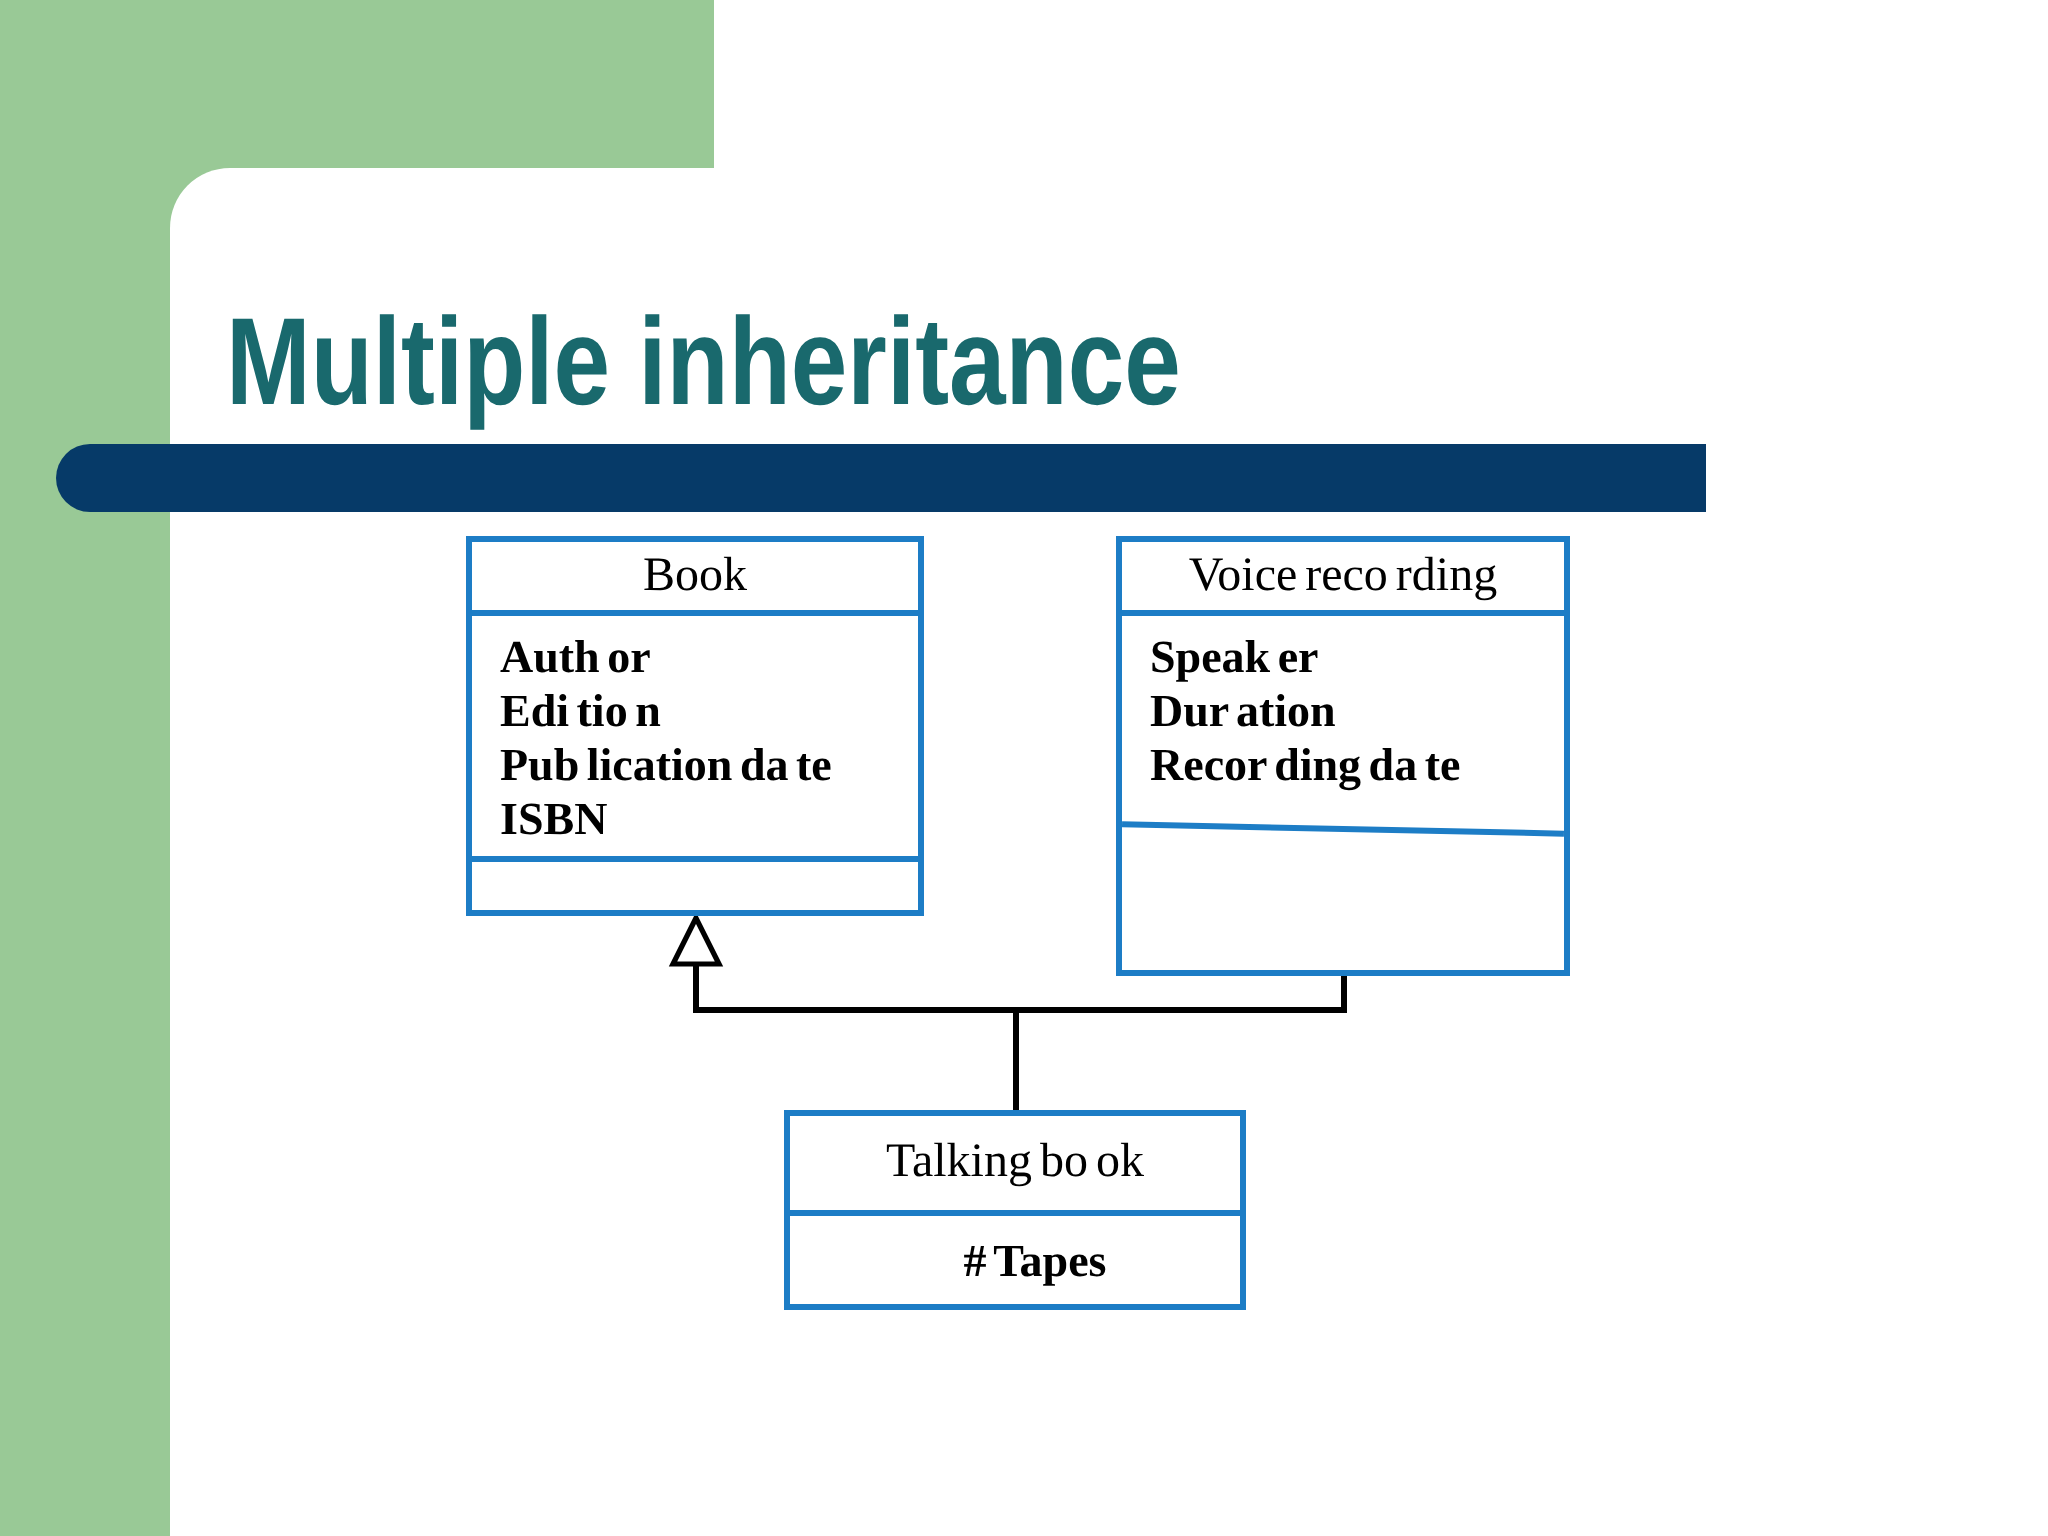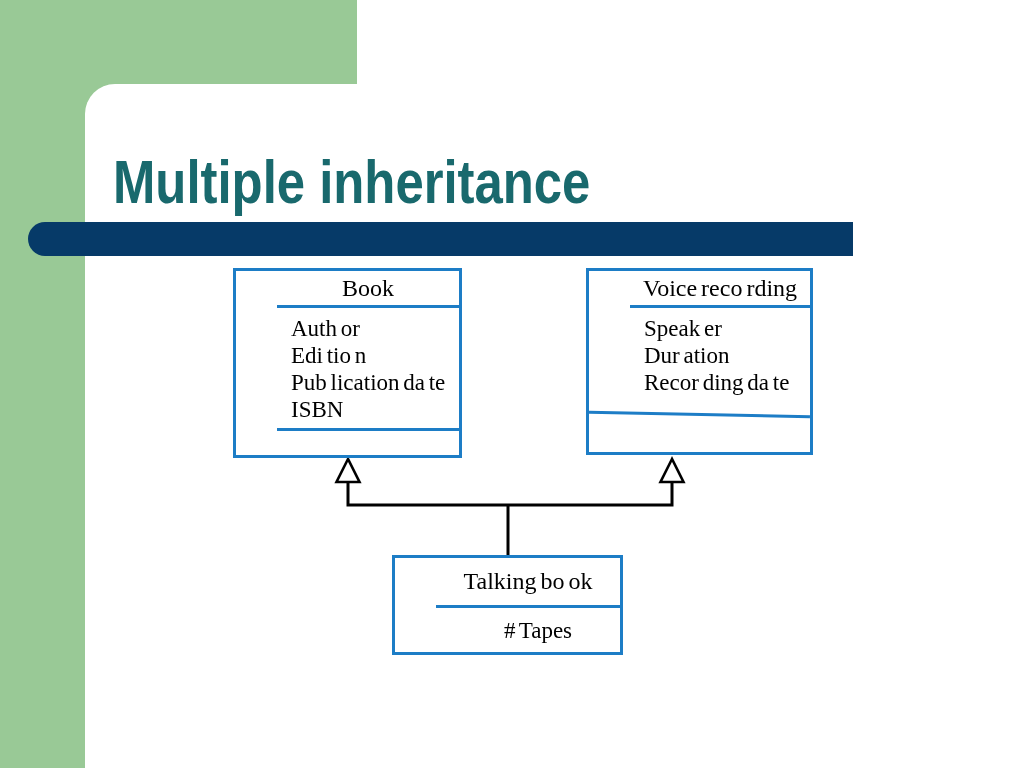--- a/index.html
+++ b/index.html
@@ -67,24 +67,23 @@
   .uml-box {
     position: absolute;
     box-sizing: border-box;
     border: 3px solid #1d7dc6;
     background: #ffffff;
     font-family: "Liberation Serif", serif;
     color: #000000;
     z-index: 10;
     display: flex;
     flex-direction: column;
-    padding-left: 41px;
   }
   .uml-box.book    { left: 233px; top: 268px; width: 229px; height: 190px; }
-  .uml-box.voice   { left: 586px; top: 268px; width: 227px; height: 187px; }
+  .uml-box.voice   { left: 558px; top: 268px; width: 227px; height: 220px; }
   .uml-box.talking { left: 392px; top: 555px; width: 231px; height: 100px; }
 
   .uml-title {
     height: 34px;
     border-bottom: 3px solid #1d7dc6;
     display: flex;
     align-items: center;
     justify-content: center;
     font-size: 24px;
     word-spacing: -2px;
@@ -92,20 +91,21 @@
   }
   .talking .uml-title { height: 47px; }
 
   .uml-attrs {
     flex: 1 1 auto;
     border-bottom: 3px solid #1d7dc6;
     padding: 7px 0 0 14px;
     font-size: 23px;
     line-height: 27px;
     word-spacing: -2px;
+    font-weight: bold;
   }
   .voice .uml-attrs { border-bottom: none; }
   .talking .uml-attrs {
     flex: none;
     height: 44px;
     padding: 0 0 0 20px;
     display: flex;
     align-items: center;
     justify-content: center;
   }

